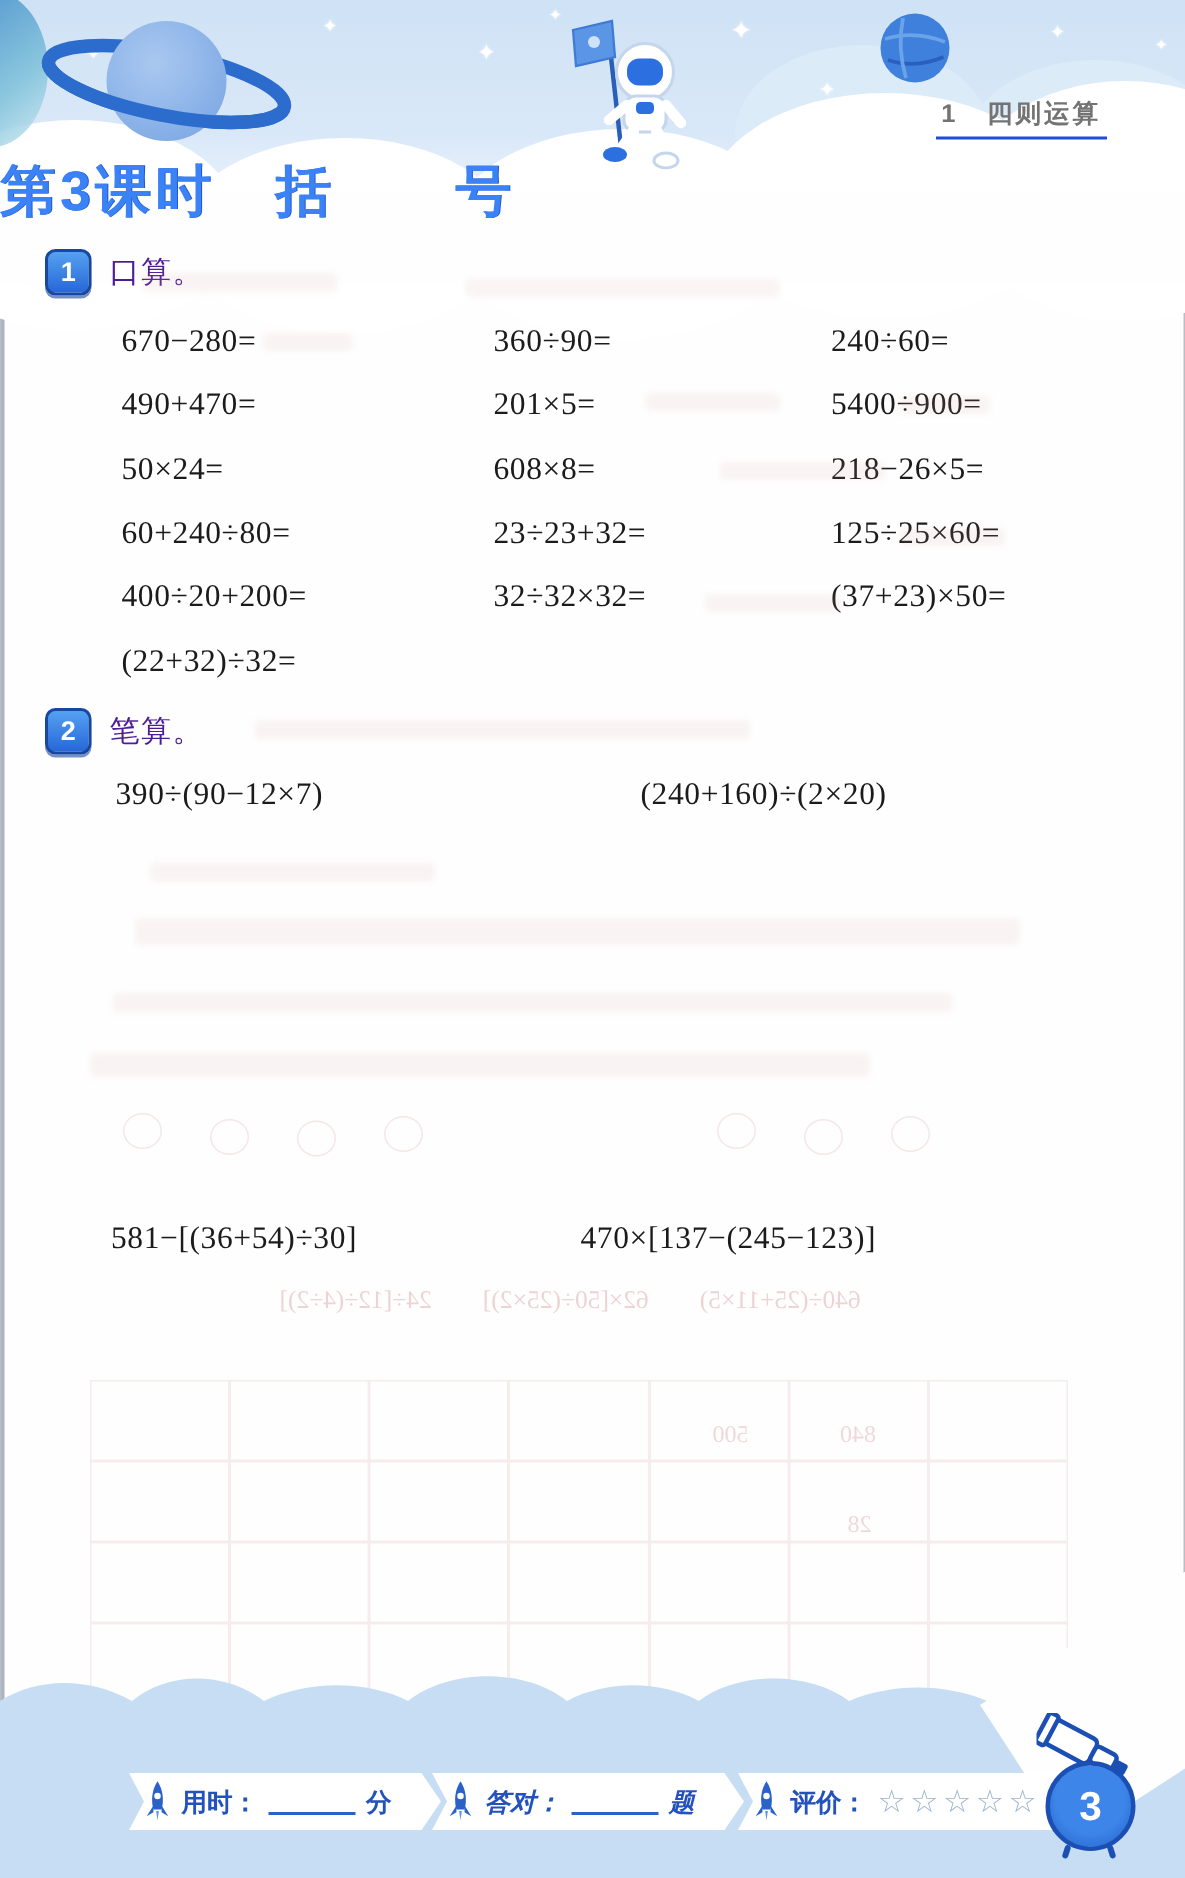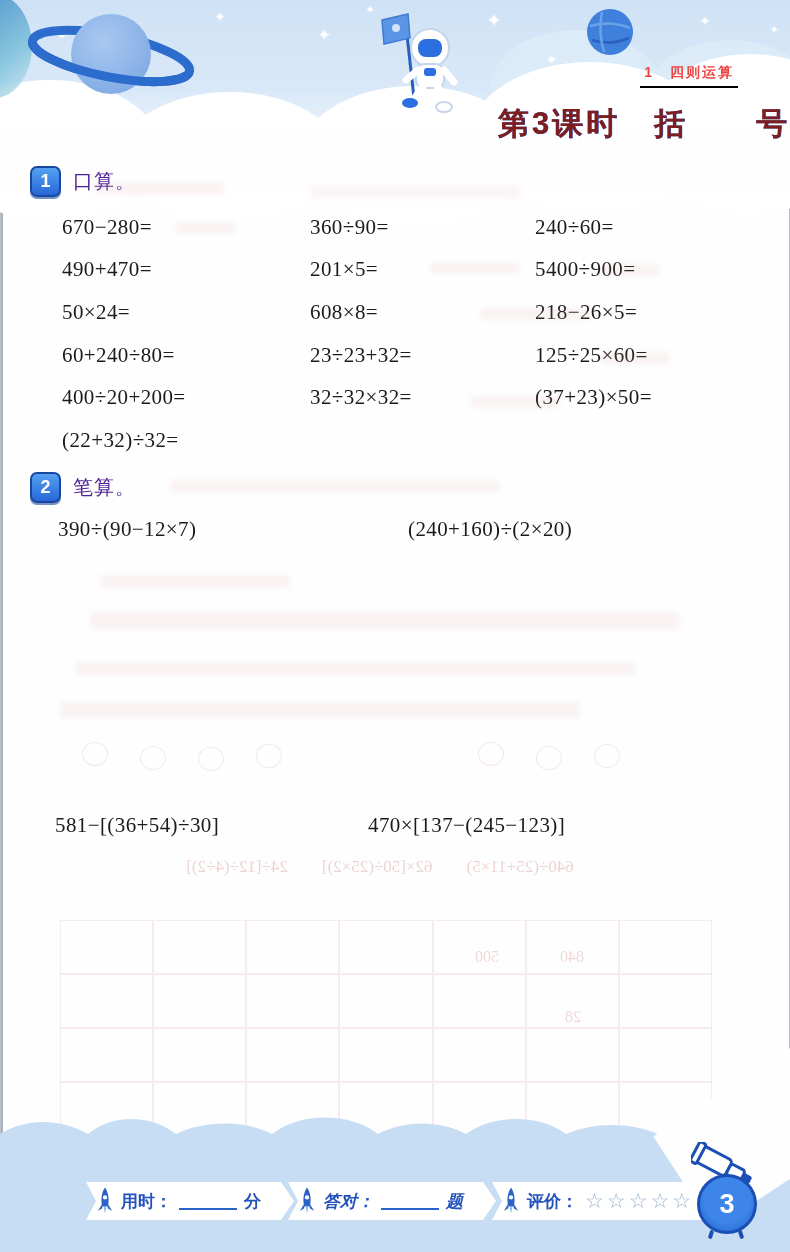--- a/index.html
+++ b/index.html
@@ -14,35 +14,35 @@
   .cloud{position:absolute;border-radius:50%;background:#fff;}
   .cloud.shadow{background:#dcebf8;}
   .sparkle{position:absolute;color:#ffffff;text-shadow:0 0 2px #ffffff;}
   .corner-planet{position:absolute;left:-14px;top:-6px;width:46px;height:104px;
     background:linear-gradient(140deg,#3f8cc9,#7fc2da 60%,#cfe8f2);
     border-radius:0 90% 90% 0 / 0 55% 55% 0;opacity:.85;}
   .saturn{position:absolute;left:26px;top:6px;}
   .mini-planet{position:absolute;left:584px;top:6px;}
   .astro{position:absolute;left:372px;top:8px;}
   .unit-label{
-    position:absolute;right:52px;top:64px;font-size:14px;font-weight:600;color:#ef4444;
-    border-bottom:2px solid #000000;padding:0 4px 4px 4px;letter-spacing:2px;background:transparent;}
+    position:absolute;right:52px;top:64px;font-size:17px;font-weight:600;color:#737373;
+    border-bottom:2px solid #1d4ed8;padding:0 4px 4px 4px;letter-spacing:2px;background:transparent;}
   .page-title{
-    position:absolute;left:0;top:103px;width:100%;text-align:right;
-    font-size:31px;font-weight:900;color:#7f1d1d;letter-spacing:3px;
+    position:absolute;left:0;top:103px;width:100%;text-align:left;
+    font-size:37px;font-weight:900;color:#3b82f6;letter-spacing:3px;
     text-shadow:.6px 0 0 #1f57cc;}
   
   .sec-head{position:absolute;display:flex;align-items:center;gap:12px;}
   .num-badge{
     width:27px;height:27px;border-radius:7px;flex:0 0 auto;
     background:linear-gradient(180deg,#55a1f1,#2767d8);
     border:2px solid #17479f;box-shadow:0 2px 0 rgba(23,71,159,.6);
     color:#fff;font-weight:bold;font-size:18px;display:flex;align-items:center;justify-content:center;}
   .sec-label{font-size:20px;font-weight:normal;color:#4c1d95;letter-spacing:1px;}
-  .eq{font-family:"Liberation Serif","DejaVu Serif",serif;font-size:21px;color:#1b1b1b;letter-spacing:.4px;}
+  .eq{font-family:"Liberation Serif","DejaVu Serif",serif;font-size:21px;color:#1b1b1b;letter-spacing:.4px;margin-left:19px;}
   .oral-grid{
     position:absolute;left:62px;top:206px;width:670px;
     display:grid;grid-template-columns:248px 225px 197px;grid-auto-rows:42.6px;
     align-items:center;}
   .wr-row{position:absolute;left:0;width:790px;}
   .wr-cell{position:absolute;white-space:nowrap;}
   
   .smudge{position:absolute;background:rgba(220,165,165,.12);filter:blur(2px);border-radius:3px;}
   .ghost-text{
     position:absolute;transform:scaleX(-1);color:rgba(205,130,130,.34);

